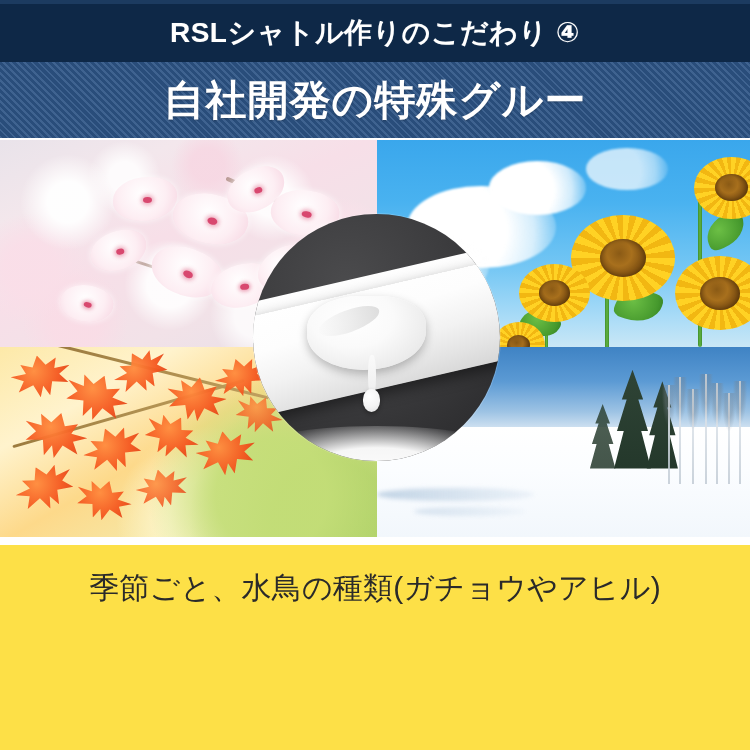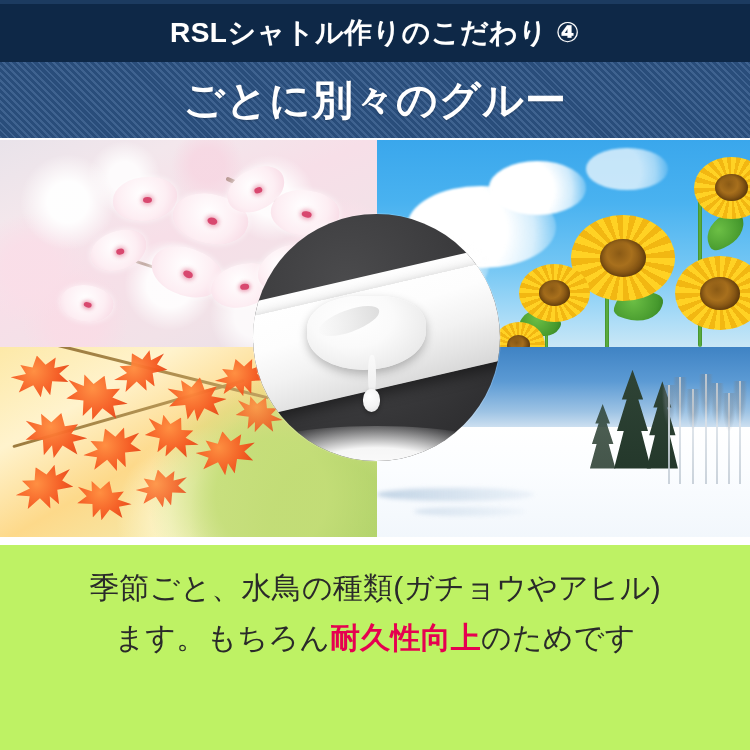--- a/index.html
+++ b/index.html
@@ -298,21 +298,21 @@
     width:112%; height:24%;
     background:radial-gradient(ellipse at 50% 100%, #ffffff 0%, #f6f6f6 45%, rgba(246,246,246,0) 78%);
     border-radius:50% 50% 0 0;
   }
 
   
   .caption {
     position:absolute;
     left:0; top:545px;
     width:750px; height:205px;
-    background:#bef264;
+    background:#fde047;
     padding:18px 0 0 0;
     text-align:center;
   }
   .caption-line {
     color:#2a2a2a;
     font-size:30px;
     line-height:50px;
     letter-spacing:0.2px;
     white-space:nowrap;
   }
@@ -326,21 +326,21 @@
 
 <div id="page">
 
   <div class="header-top-hairline"></div>
 
   <div class="header-band-dark">
     <div class="kicker">RSLシャトル作りのこだわり ④</div>
   </div>
 
   <div class="header-band-striped">
-    <div class="headline">ごとに別々のグルー</div>
+    <div class="headline">自社開発の特殊グルー</div>
   </div>
 
   <div class="collage">
 
     <div class="quad q-tl">
       <div class="spring">
         <div class="branch" style="left:58%; top:34%; width:44%; height:4px; transform:rotate(24deg);"></div>
         <div class="branch" style="left:30%; top:66%; width:40%; height:3px; transform:rotate(18deg);"></div>
         <div class="petal" style="left:30%;  top:18%; width:17%; height:21%;"></div>
         <div class="petal" style="left:46%;  top:26%; width:20%; height:24%; transform:rotate(18deg);"></div>
@@ -441,16 +441,15 @@
       <div class="glue-gloss"></div>
       <div class="glue-drip"></div>
       <div class="glue-droplet"></div>
       <div class="glue-bottom"></div>
     </div>
 
   </div>
 
   <div class="caption">
     <div class="caption-line">季節ごと、水鳥の種類(ガチョウやアヒル)</div>
-    <div class="caption-line"><span>ます。もちろん</span><span class="hl">耐久性向上</span><span>のためです</span></div>
   </div>
 
 </div>
 
 </body></html>

